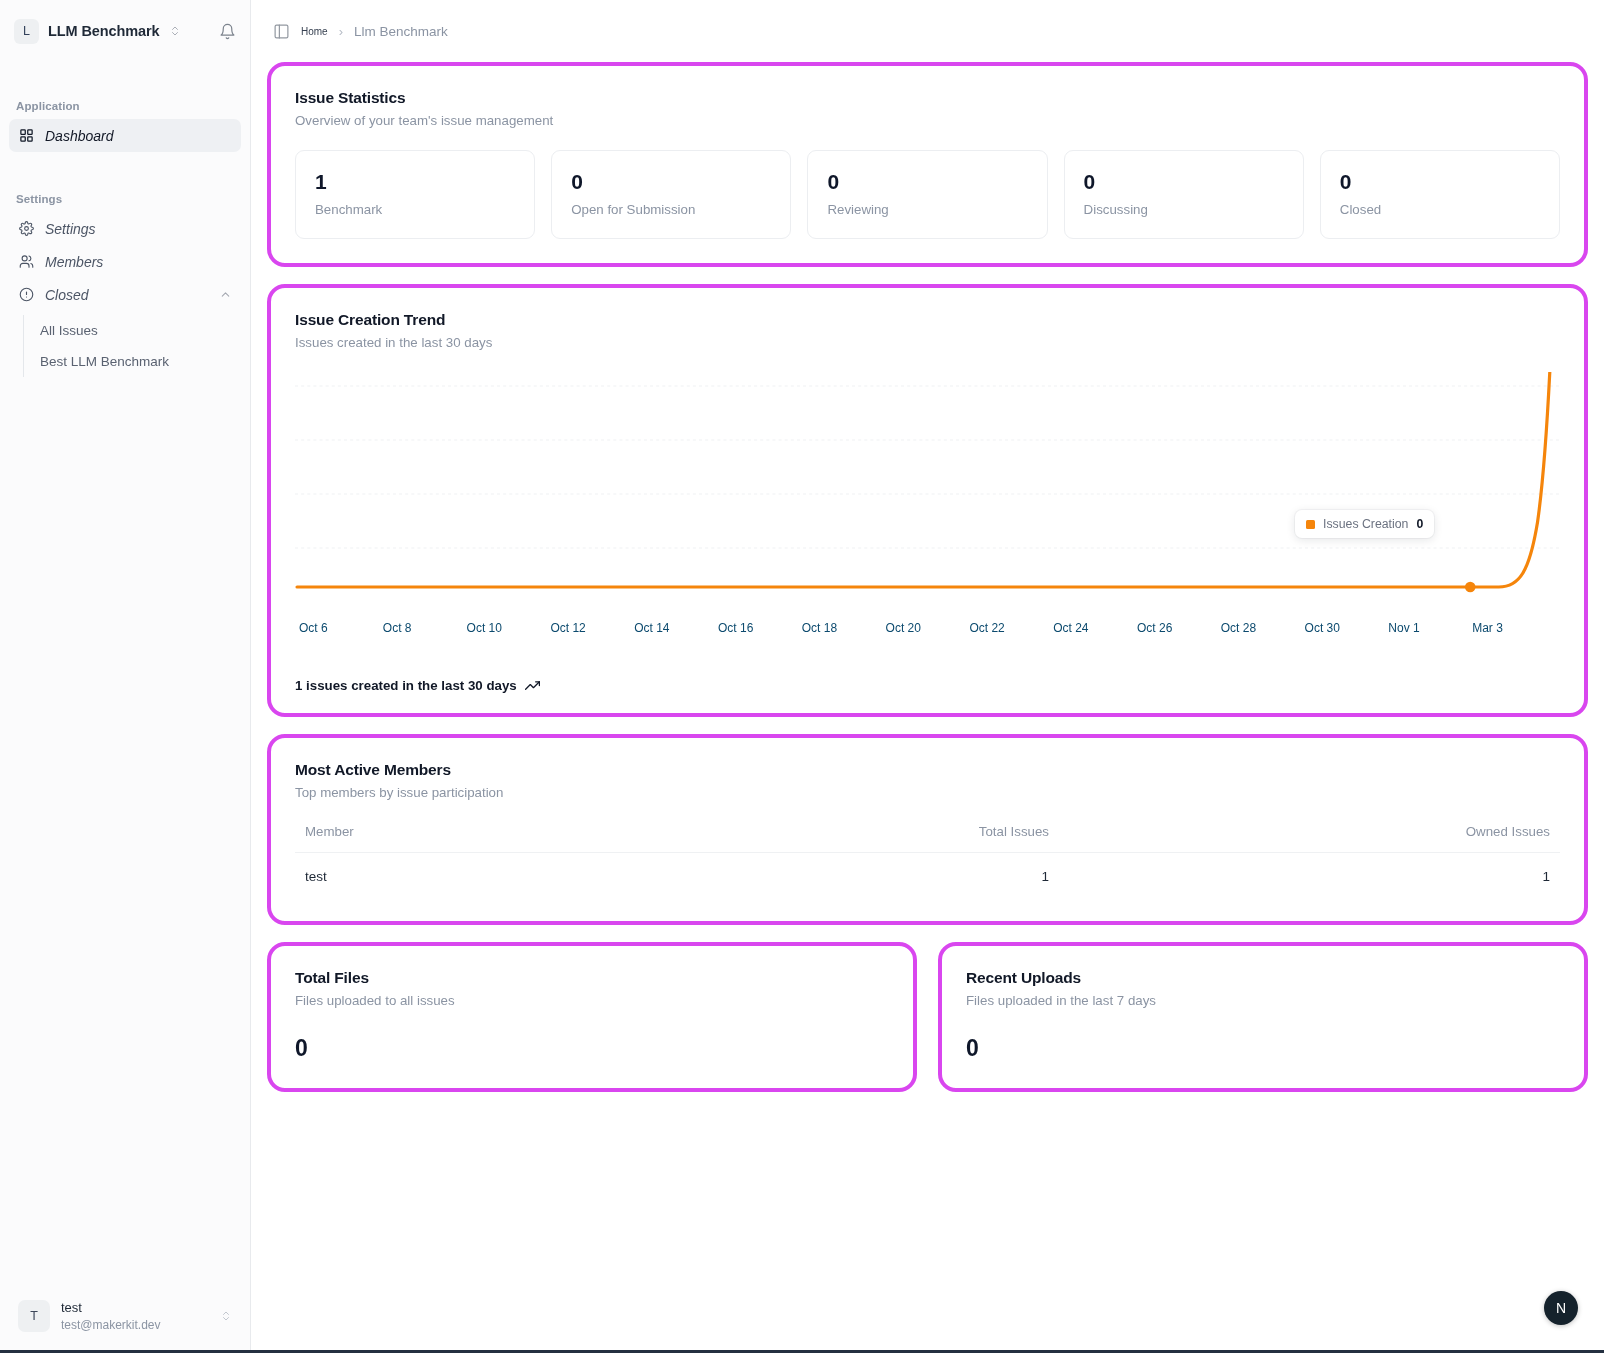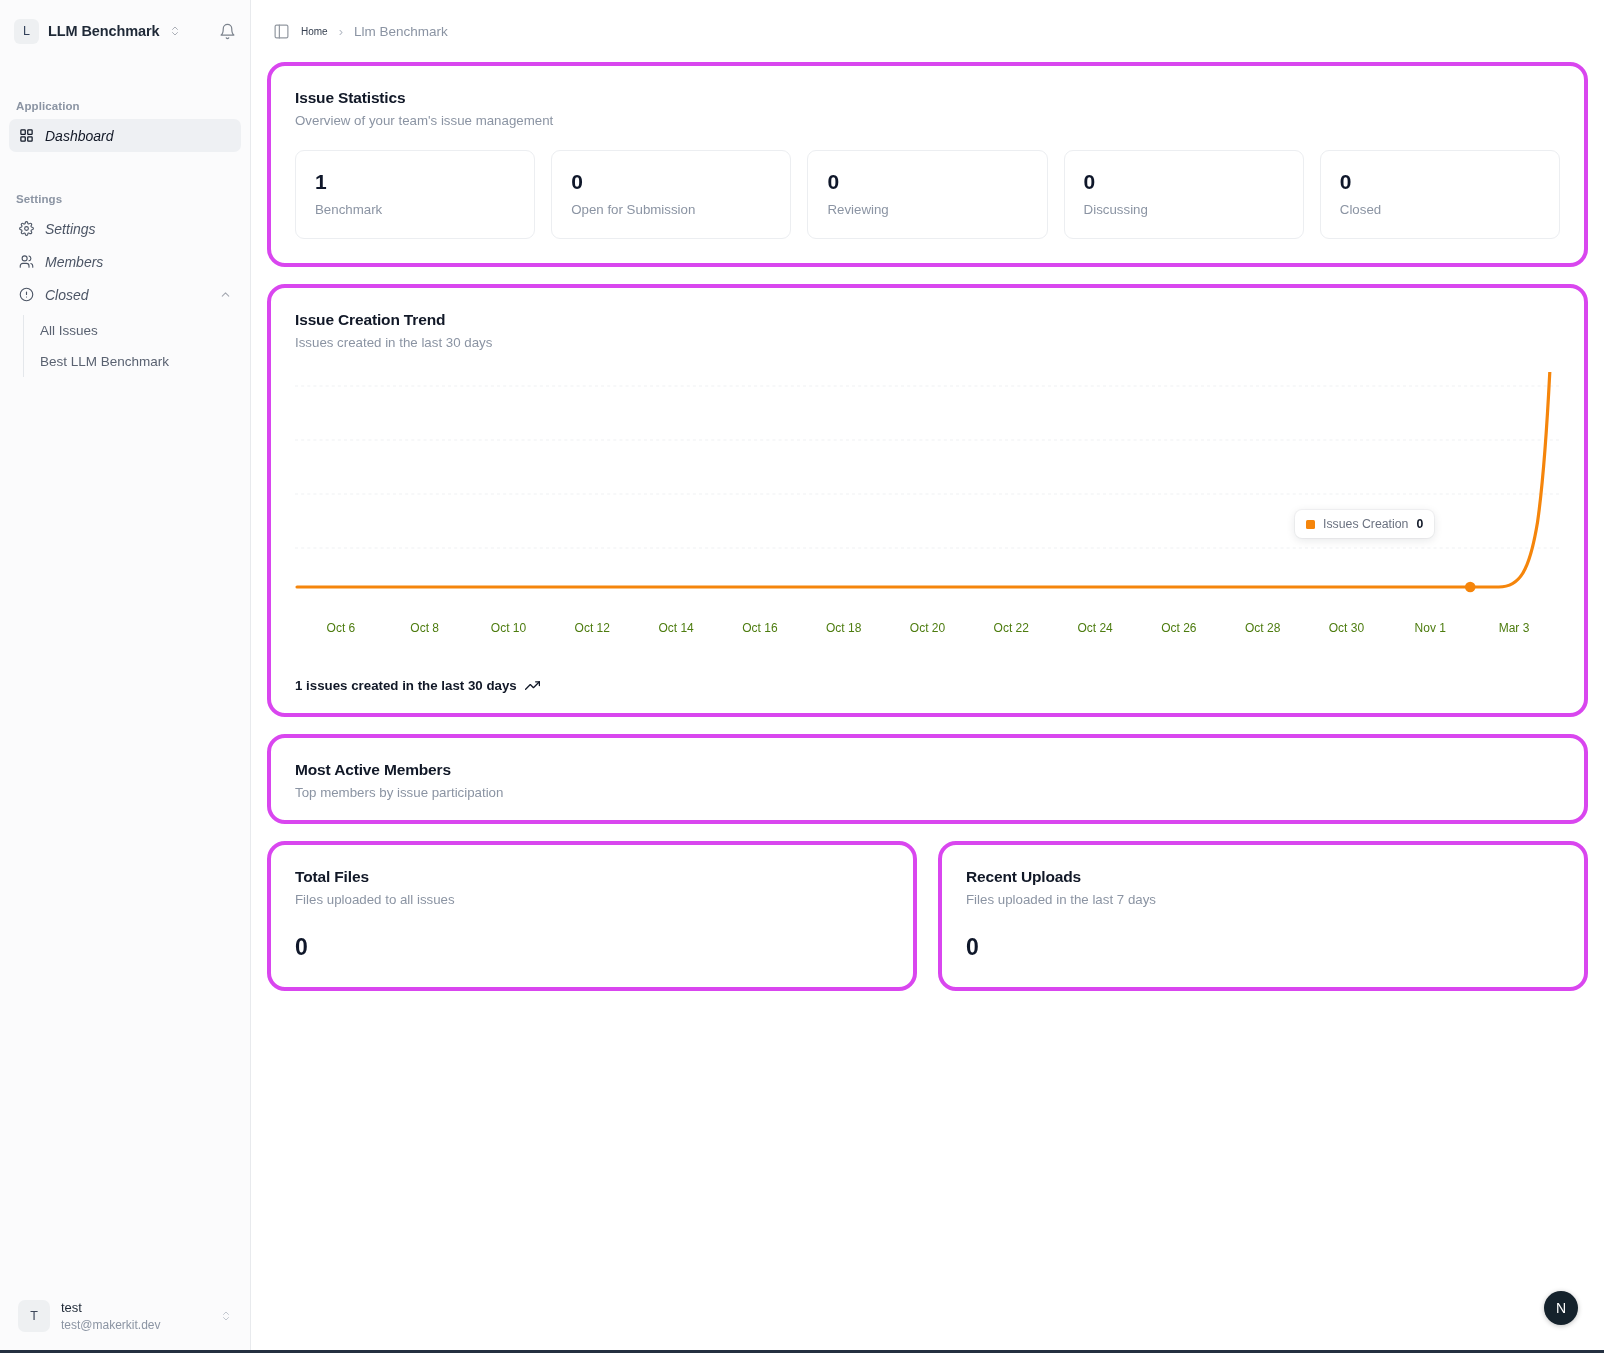--- a/index.html
+++ b/index.html
@@ -182,21 +182,21 @@
     height: 290px;
     margin-top: 22px;
   }
   .chart-svg { display:block; width: 100%; height: 245px; }
   .xaxis {
     display: flex;
     justify-content: space-between;
     padding: 0 4px;
     margin-top: 4px;
   }
-  .xaxis span { font-size: 12px; color: #4d7c0f; flex: 1; text-align: center; }
+  .xaxis span { font-size: 12px; color: #0c4a6e; flex: 1; }
   .tooltip {
     position: absolute;
     left: 1000px; top: 138px;
     background: #fff;
     border-radius: 7px;
     box-shadow: 0 2px 10px rgba(16,24,40,.11), 0 0 0 1px rgba(16,24,40,.04);
     padding: 7px 11px;
     display: flex; align-items: center; gap: 8px;
     white-space: nowrap;
   }
@@ -440,20 +440,36 @@
                 <polyline points="23 6 13.5 15.5 8.5 10.5 1 18"></polyline>
                 <polyline points="17 6 23 6 23 12"></polyline>
               </svg>
           </span>
         </div>
       </section>
 
       <section class="card members-card">
         <div class="card-title">Most Active Members</div>
         <div class="card-sub">Top members by issue participation</div>
+        <table class="mtable">
+          <thead>
+            <tr>
+              <th>Member</th>
+              <th class="num">Total Issues</th>
+              <th class="num">Owned Issues</th>
+            </tr>
+          </thead>
+          <tbody>
+            <tr>
+              <td>test</td>
+              <td class="num">1</td>
+              <td class="num">1</td>
+            </tr>
+          </tbody>
+        </table>
       </section>
 
       <div class="files-row">
         <section class="card file-card">
           <div class="card-title">Total Files</div>
           <div class="card-sub">Files uploaded to all issues</div>
           <div class="file-num">0</div>
         </section>
         <section class="card file-card">
           <div class="card-title">Recent Uploads</div>

